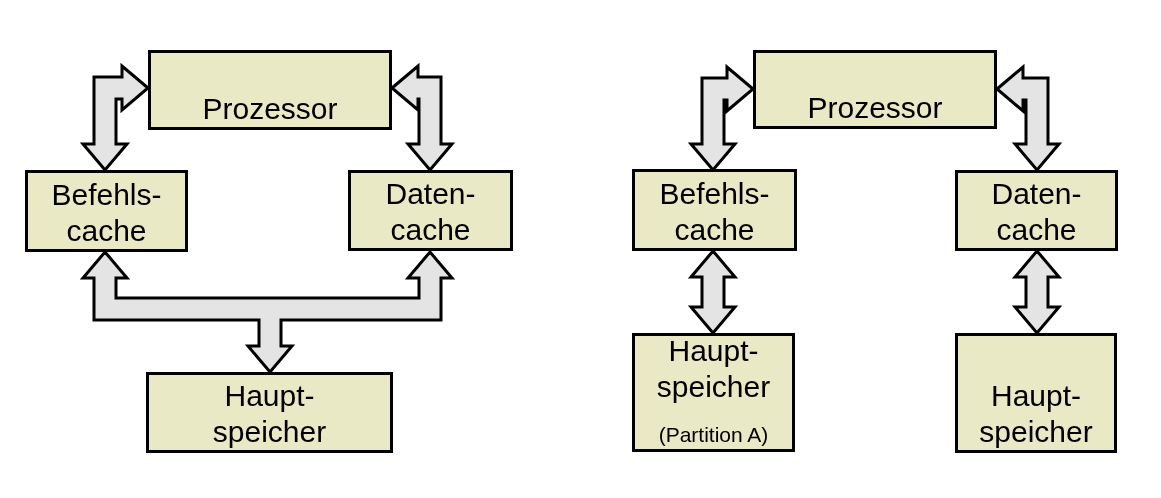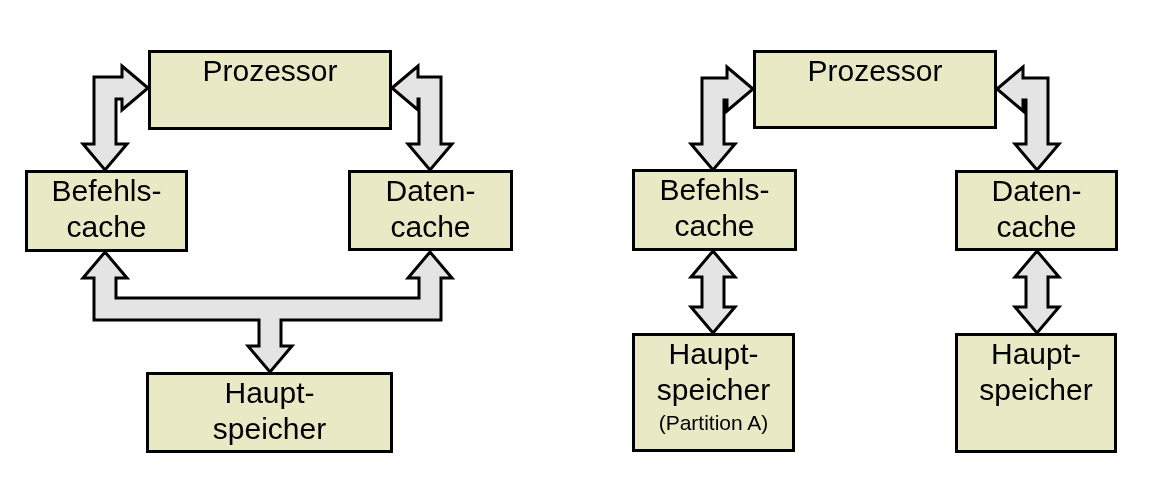--- a/index.html
+++ b/index.html
@@ -27,32 +27,32 @@
     stroke-linejoin:miter;
   }
   .box{
     position:absolute;
     box-sizing:border-box;
     background:var(--box-fill);
     border:3px solid var(--box-border);
     display:flex;
     flex-direction:column;
     align-items:center;
-    justify-content:flex-start;
+    justify-content:flex-end;
     text-align:center;
   }
   .box-label{
     font-size:30px;
     line-height:36px;
     white-space:pre-line;
   }
   .box-sublabel{
     font-size:21px;
     line-height:28px;
-    margin-top:1px;
+    margin-top:16px;
   }
 </style>
 </head>
 <body>
 
 <div class="canvas">
 
   <svg class="arrows" viewBox="0 0 1161 498" xmlns="http://www.w3.org/2000/svg">
 
     <path class="arrow" d="M148,88 L122,66 L122,77 L94,77 L94,144 L83,144 L105,170 L127,144 L116,144 L116,99 L122,99 L122,110 Z"></path>

